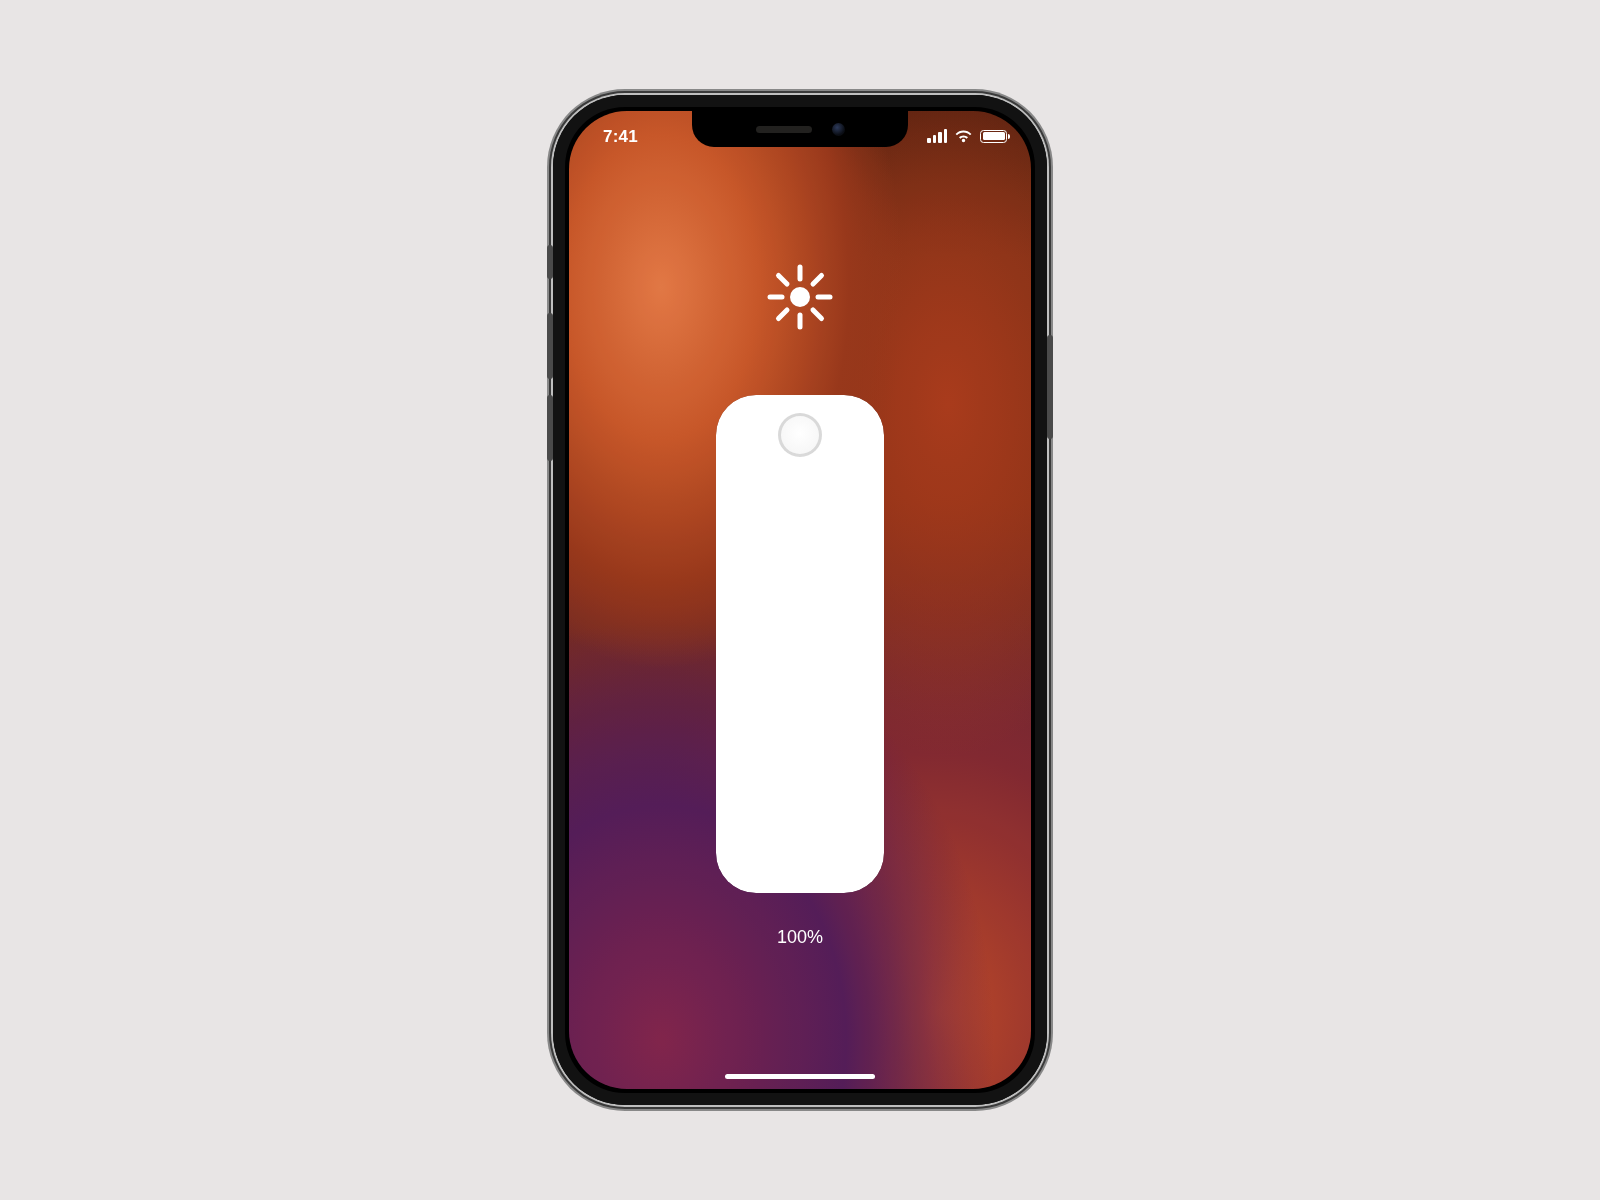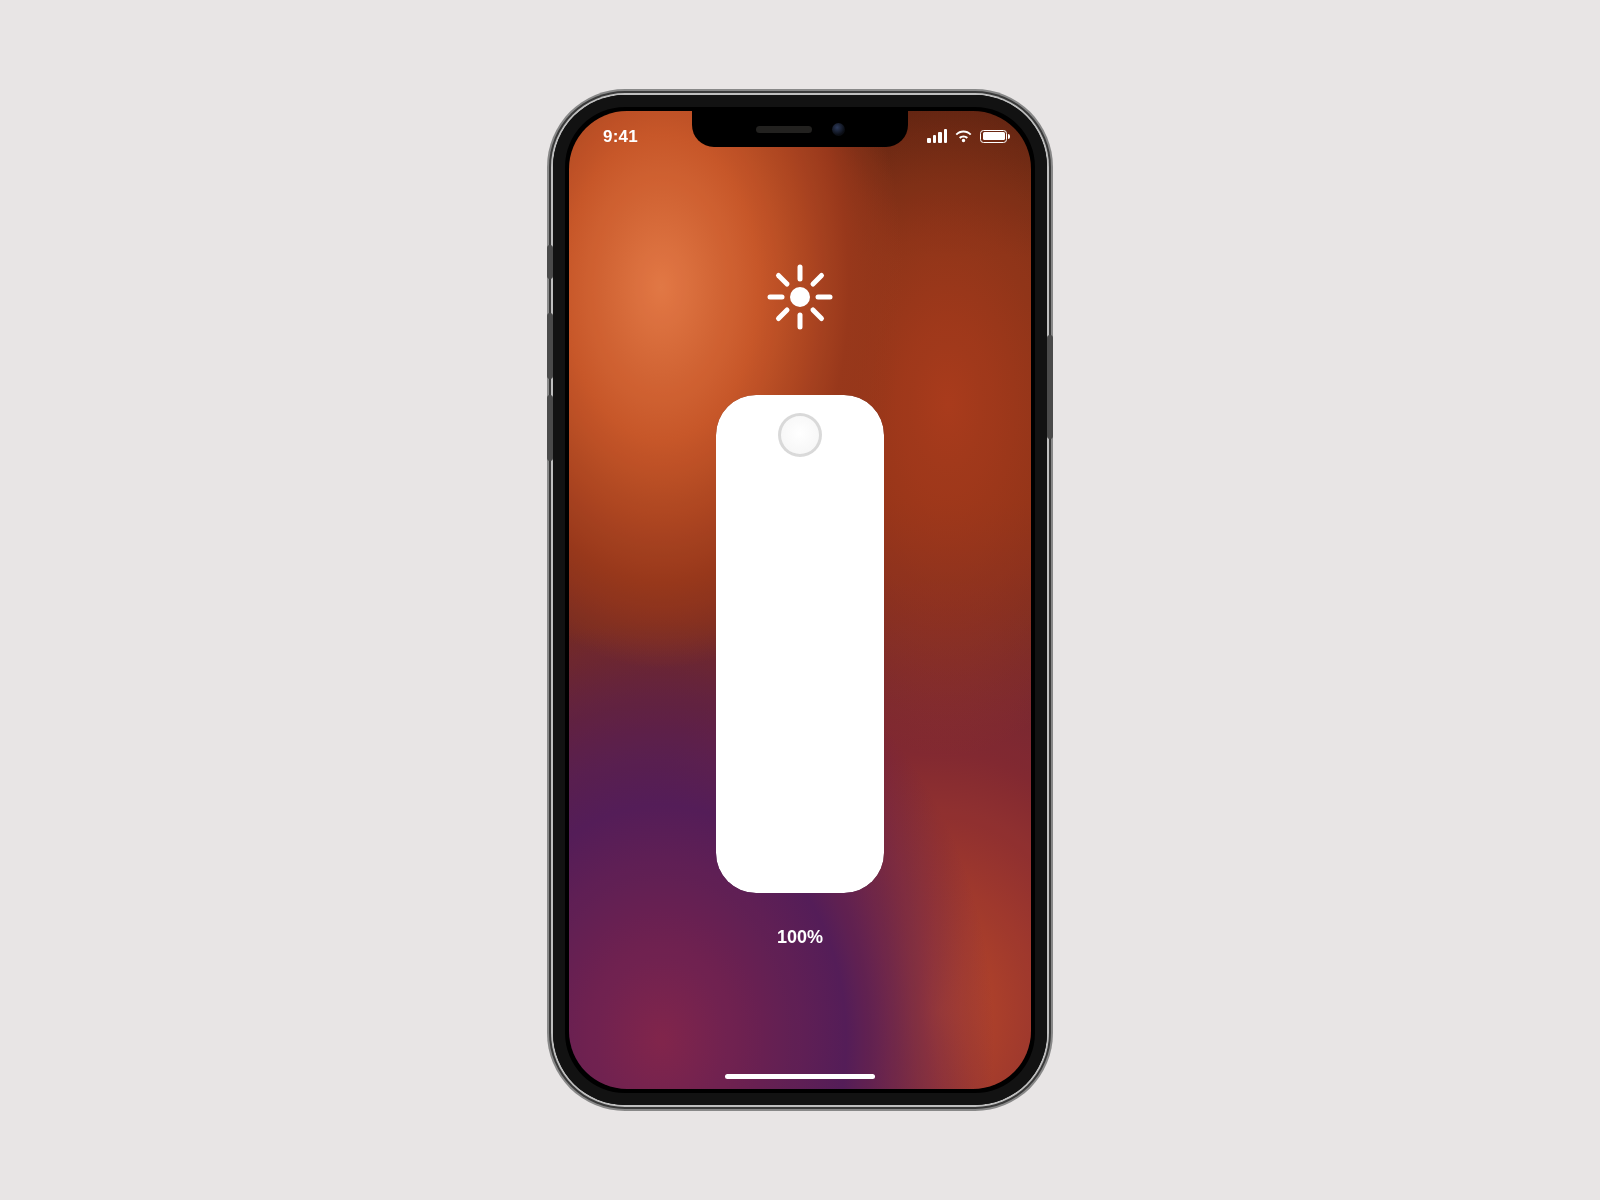--- a/index.html
+++ b/index.html
@@ -157,21 +157,21 @@
     left:50%; transform:translateX(-50%);
     width:44px; height:44px;
     border-radius:50%;
     border:3px solid rgba(0,0,0,0.12);
     background: radial-gradient(circle at 50% 45%, #fff 0%, #f4f4f4 100%);
   }
 
   .percent{
     margin-top: 34px;
     font-size:18px;
-    font-weight:700;
+    font-weight:400;
   }
 
   .home-indicator{
     position:absolute;
     bottom:10px; left:50%;
     transform:translateX(-50%);
     width:150px; height:5px;
     border-radius:3px;
     background:#fff;
     z-index:2;
@@ -187,21 +187,21 @@
   <span class="side-btn power"></span>
 
   <div class="screen">
 
     <div class="notch">
       <span class="speaker"></span>
       <span class="camera"></span>
     </div>
 
     <div class="status-bar">
-      <span class="time">9:41</span>
+      <span class="time">7:41</span>
       <div class="right">
         <span class="signal">
           <i></i>
             <i></i>
             <i></i>
             <i></i>
         </span>
         <span class="wifi">
           <svg width="19" height="14" viewBox="0 0 19 14">
             <path d="M9.5 13.2c.9 0 1.7-.8 1.7-1.7S10.4 9.8 9.5 9.8s-1.7.8-1.7 1.7.8 1.7 1.7 1.7zM5 8.3l1.4 1.4C7.2 8.9 8.3 8.4 9.5 8.4s2.3.5 3.1 1.3L14 8.3C12.8 7.1 11.2 6.4 9.5 6.4S6.2 7.1 5 8.3zM1.6 4.9L3 6.3C4.7 4.6 7 3.6 9.5 3.6s4.8 1 6.5 2.7l1.4-1.4C15.2 2.7 12.5 1.5 9.5 1.5S3.8 2.7 1.6 4.9z" fill="#fff"></path>

